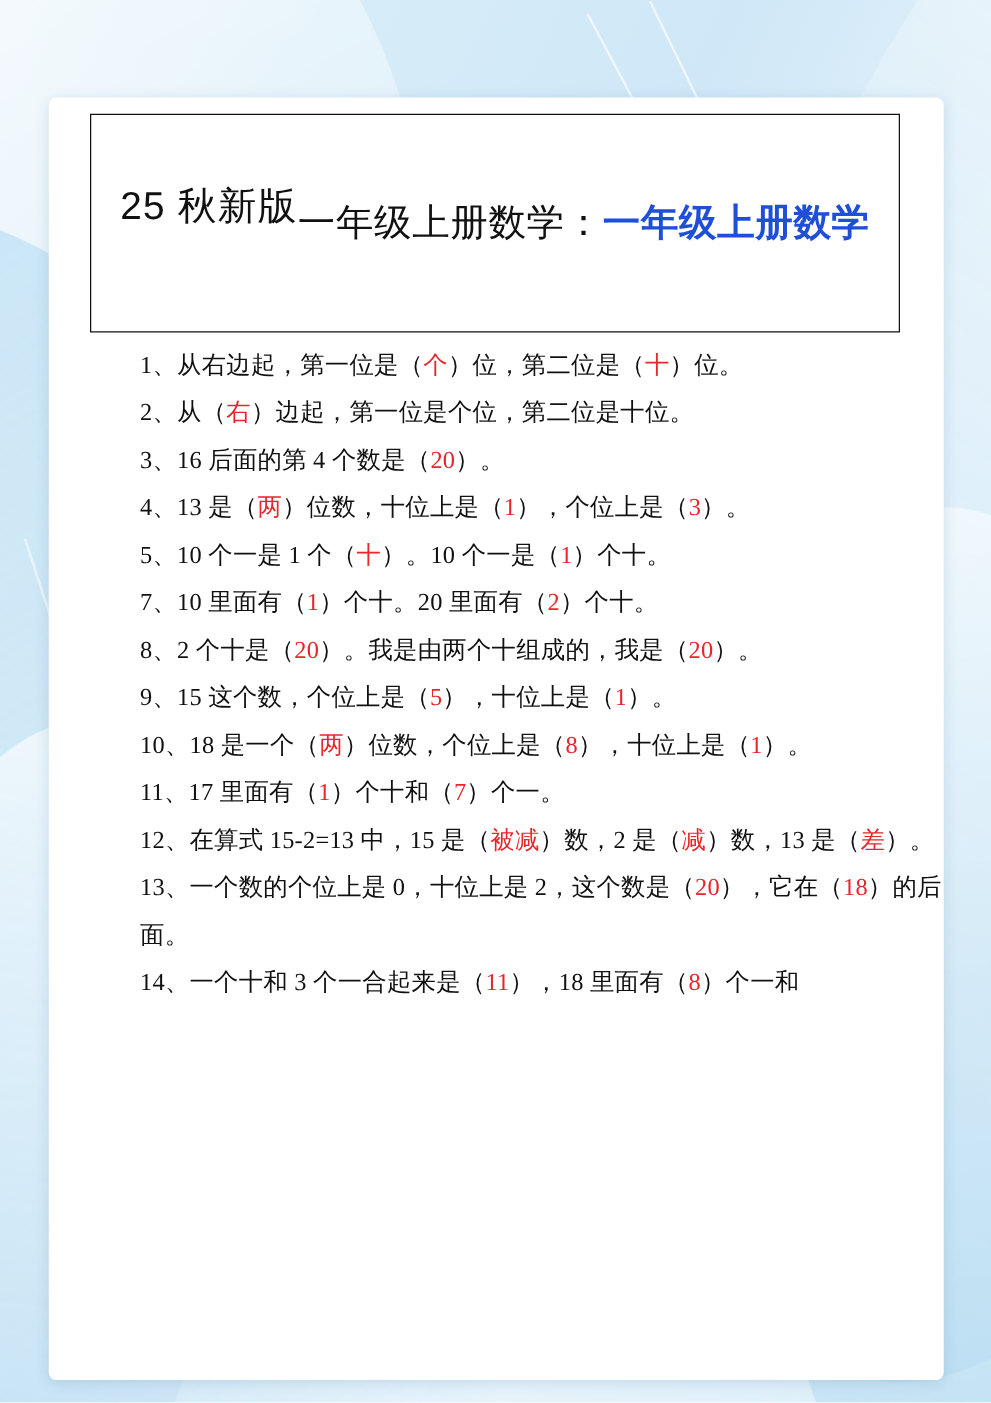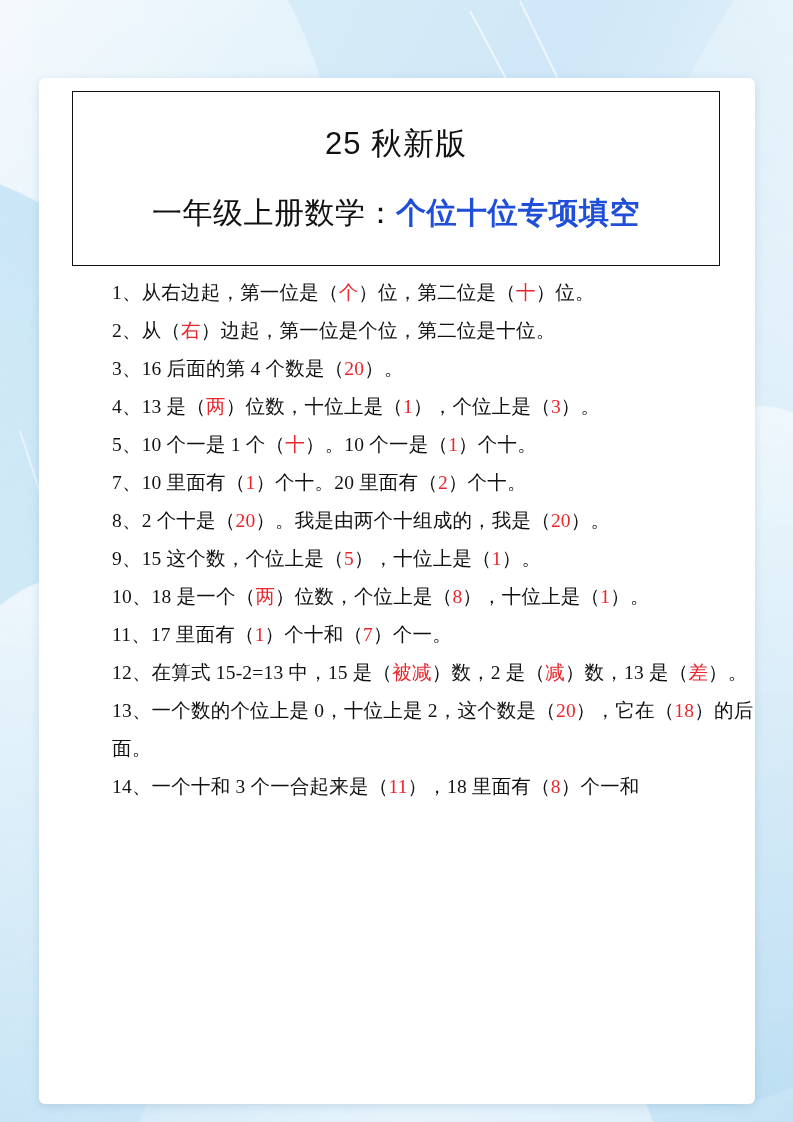--- a/index.html
+++ b/index.html
@@ -84,21 +84,21 @@
 
   .title-box {
     position: absolute;
     left: 33px;
     top: 13px;
     width: 648px;
     height: 175px;
     border: 1.6px solid #111;
     box-sizing: border-box;
     display: flex;
-    flex-direction: column;
+    flex-direction: row;
     align-items: center;
     justify-content: center;
   }
   .title-line1 {
     font-family: "Liberation Sans", sans-serif;
     font-size: 31px;
     color: #111;
     letter-spacing: 1px;
     margin-bottom: 28px;
     font-weight: 400;
@@ -147,21 +147,21 @@
   <div class="line l2"></div>
   <div class="line l3"></div>
   <div class="line l4"></div>
 </div>
 
 <div class="paper">
 
   <div class="title-box">
     <div class="title-line1">25 秋新版</div>
     <div class="title-line2">
-      <span>一年级上册数学：</span><span class="title-accent">个位十位专项填空</span>
+      <span>一年级上册数学：</span><span class="title-accent">一年级上册数学</span>
     </div>
   </div>
 
   <div class="content">
     <div class="q">1、从右边起，第一位是（<span class="ans">个</span>）位，第二位是（<span class="ans">十</span>）位。</div>
     <div class="q">2、从（<span class="ans">右</span>）边起，第一位是个位，第二位是十位。</div>
     <div class="q">3、16 后面的第 4 个数是（<span class="ans">20</span>）。</div>
     <div class="q">4、13 是（<span class="ans">两</span>）位数，十位上是（<span class="ans">1</span>），个位上是（<span class="ans">3</span>）。</div>
     <div class="q">5、10 个一是 1 个（<span class="ans">十</span>）。10 个一是（<span class="ans">1</span>）个十。</div>
     <div class="q">7、10 里面有（<span class="ans">1</span>）个十。20 里面有（<span class="ans">2</span>）个十。</div>

